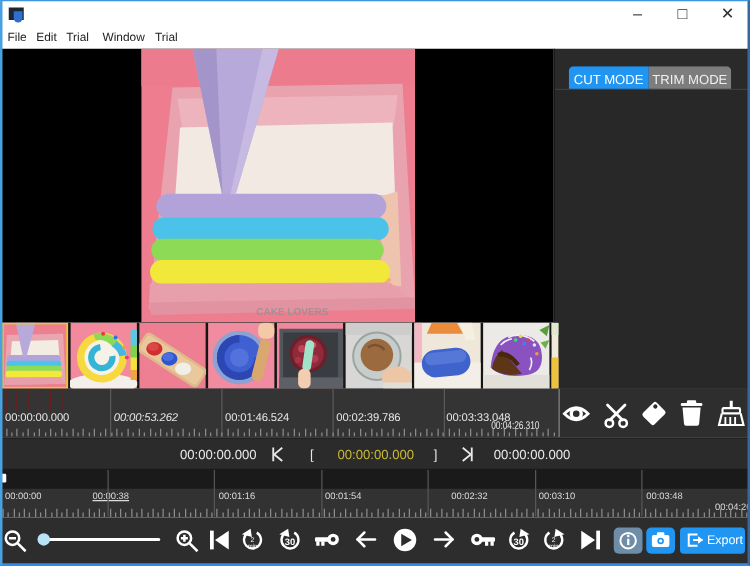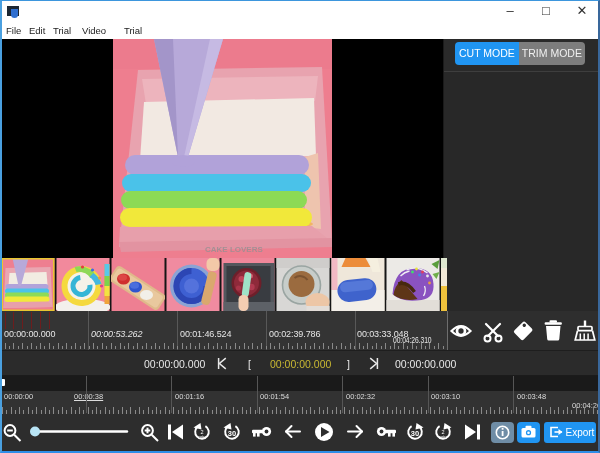--- a/index.html
+++ b/index.html
@@ -10,21 +10,21 @@
   #titlebar { position:absolute; left:0; top:0; width:600px; height:21px; background:#ffffff; }
   #appicon { position:absolute; left:7px; top:6px; width:12px; height:10px; background:#1c2733; }
   #appicon:after { content:""; position:absolute; left:4px; top:3px; width:7px; height:9px; background:#2f6fd0; border-radius:0 0 4px 4px; }
   #title { position:absolute; left:24px; top:5px; font-size:11.5px; color:#111; letter-spacing:0.45px; }
   .winbtn { position:absolute; top:0px; width:30px; height:21px; color:#333; text-align:center; font-size:13px; line-height:21px; }
   #menubar { position:absolute; left:0; top:21px; width:600px; height:18px; background:#ffffff; }
   .menuitem { position:absolute; top:4px; font-size:9.5px; color:#222; }
   #videoarea { position:absolute; left:1px; top:39px; width:442px; height:219px; background:#000; }
   #video { position:absolute; left:112px; top:0; width:219px; height:219px; }
   #panel { position:absolute; left:443px; top:39px; width:157px; height:272px; background:#2a2a2a; border-left:1px solid #1a1a1a; }
-  #modes { position:absolute; left:11px; top:3px; height:23px; border-radius:4px; overflow:hidden; white-space:nowrap; }
+  #modes { position:absolute; left:11px; top:14px; height:23px; border-radius:4px; overflow:hidden; white-space:nowrap; }
   #cutmode { display:inline-block; background:#2095f2; color:#fff; font-size:10.5px; line-height:23px; padding:0 4px; }
   #trimmode { display:inline-block; background:#7d7d7d; color:#f0f0f0; font-size:10.5px; line-height:23px; padding:0 3px; }
   #panelsep { position:absolute; left:0; top:32px; width:157px; height:1px; background:#3e3e3e; }
   #panelbody { position:absolute; left:0; top:33px; width:157px; height:239px; background:#282828; }
   #filmstrip { position:absolute; left:1px; top:258px; width:446px; height:53px; background:#151515; }
   .thumb { position:absolute; top:0; width:54px; height:53px; overflow:hidden; }
   .thumb svg { width:100%; height:100%; display:block; }
   #ruler1 { position:absolute; left:0px; top:311px; width:447px; height:39px; background:#343434; overflow:hidden; }
   #iconrow { position:absolute; left:447px; top:311px; width:153px; height:39px; background:#2e2e2e; border-left:1px solid #6e6e6e; }
   .r1label { position:absolute; top:18px; font-size:9px; color:#e6e6e6; letter-spacing:-0.1px; white-space:nowrap; }
@@ -46,21 +46,21 @@
 <div id="titlebar">
   <div id="appicon"></div>
   <div class="winbtn" style="left:495px;">–</div>
   <div class="winbtn" style="left:531px;font-size:13px;">□</div>
   <div class="winbtn" style="left:567px;">✕</div>
 </div>
 <div id="menubar">
   <span class="menuitem" style="left:6px;">File</span>
   <span class="menuitem" style="left:29px;">Edit</span>
   <span class="menuitem" style="left:53px;">Trial</span>
-  <span class="menuitem" style="left:82px;">Video</span>
+  <span class="menuitem" style="left:82px;">Window</span>
   <span class="menuitem" style="left:124px;">Trial</span>
 </div>
 <div id="videoarea">
   <svg id="video" viewBox="0 0 219 219">
     <rect x="0" y="0" width="219" height="219" fill="#ee7e8f"></rect>
     <rect x="0" y="0" width="219" height="30" fill="#ec7b8d"></rect>
     <polygon points="25,31 209,28 219,203 6,208" fill="#e8a3af"></polygon>
     <polygon points="29,40 205,37 202,62 33,65" fill="#edb4bd"></polygon>
     <polygon points="31,63 201,59 203,117 27,121" fill="#f2e9e2"></polygon>
     <polygon points="192,118 205,114 208,190 192,188" fill="#eec4ae"></polygon>
@@ -383,21 +383,21 @@
 <div class="r2grid" style="left:86px;"></div>
 <div class="r2grid" style="left:171px;"></div>
 <div class="r2grid" style="left:257px;"></div>
 <div class="r2grid" style="left:342px;"></div>
 <div class="r2grid" style="left:428px;"></div>
 <div class="r2grid" style="left:513px;"></div>
 <div class="r2label" style="left:4px;">00:00:00</div>
 <div class="r2label" style="left:74px;text-decoration:underline;">00:00:38</div>
 <div class="r2label" style="left:175px;">00:01:16</div>
 <div class="r2label" style="left:260px;">00:01:54</div>
-<div class="r2label" style="left:346px;">00:02:32</div>
+<div class="r2label" style="left:361px;">00:02:32</div>
 <div class="r2label" style="left:431px;">00:03:10</div>
 <div class="r2label" style="left:517px;">00:03:48</div>
 <div class="r2label" style="left:572px;top:25px;">00:04:26</div>
 <div class="tick" style="left:2.0px;top:31.0px;height:6.5px;"></div>
 <div class="tick" style="left:6.3px;top:34.0px;height:3.5px;"></div>
 <div class="tick" style="left:10.6px;top:31.0px;height:6.5px;"></div>
 <div class="tick" style="left:14.8px;top:34.0px;height:3.5px;"></div>
 <div class="tick" style="left:19.1px;top:31.0px;height:6.5px;"></div>
 <div class="tick" style="left:23.4px;top:34.0px;height:3.5px;"></div>
 <div class="tick" style="left:27.7px;top:31.0px;height:6.5px;"></div>

